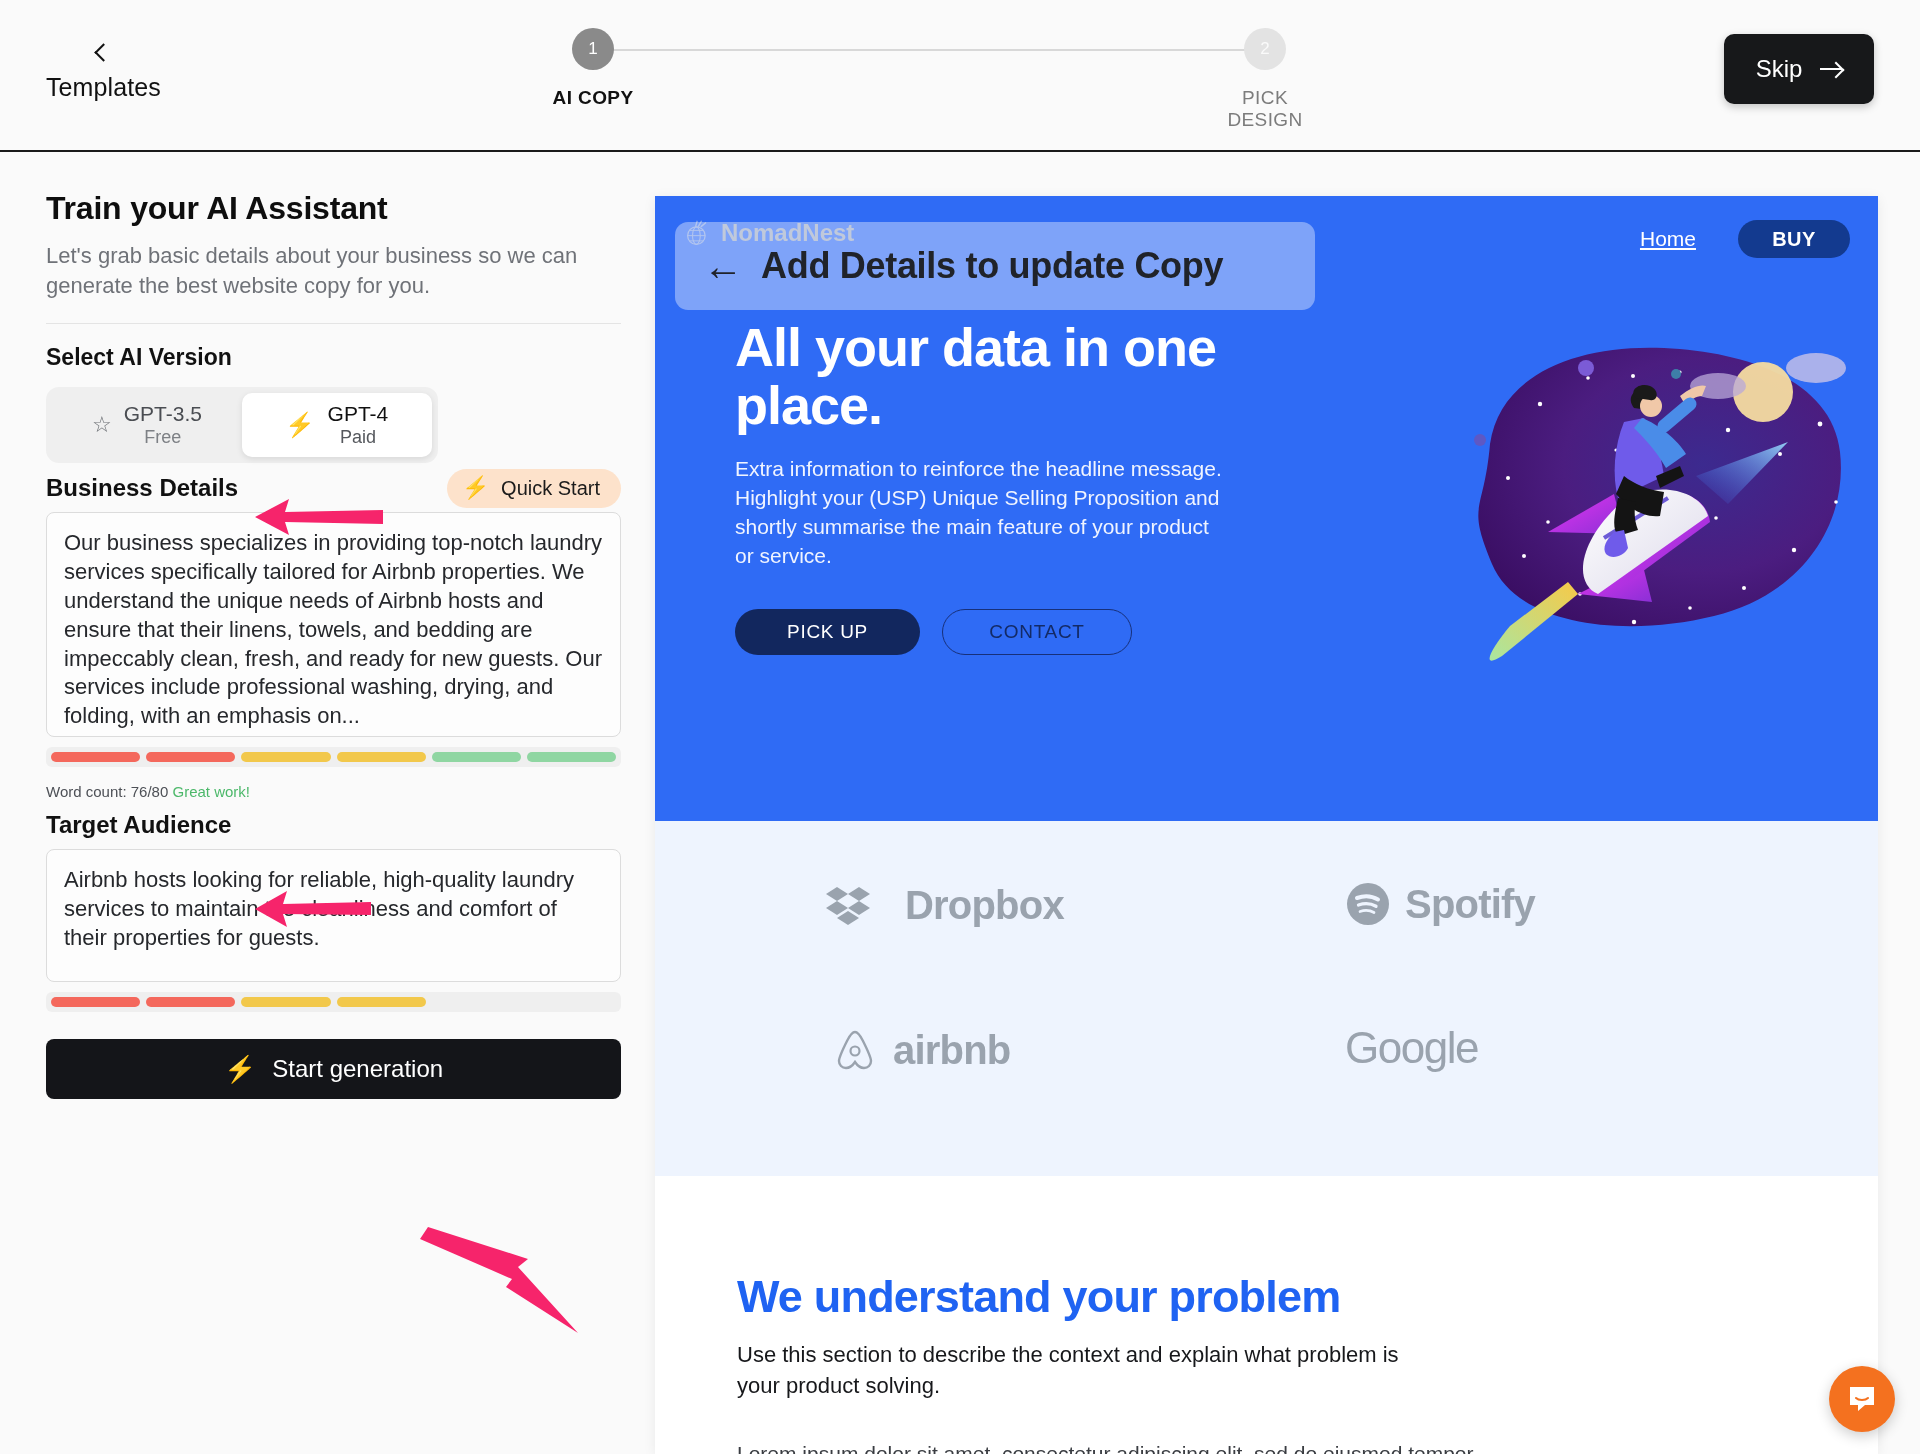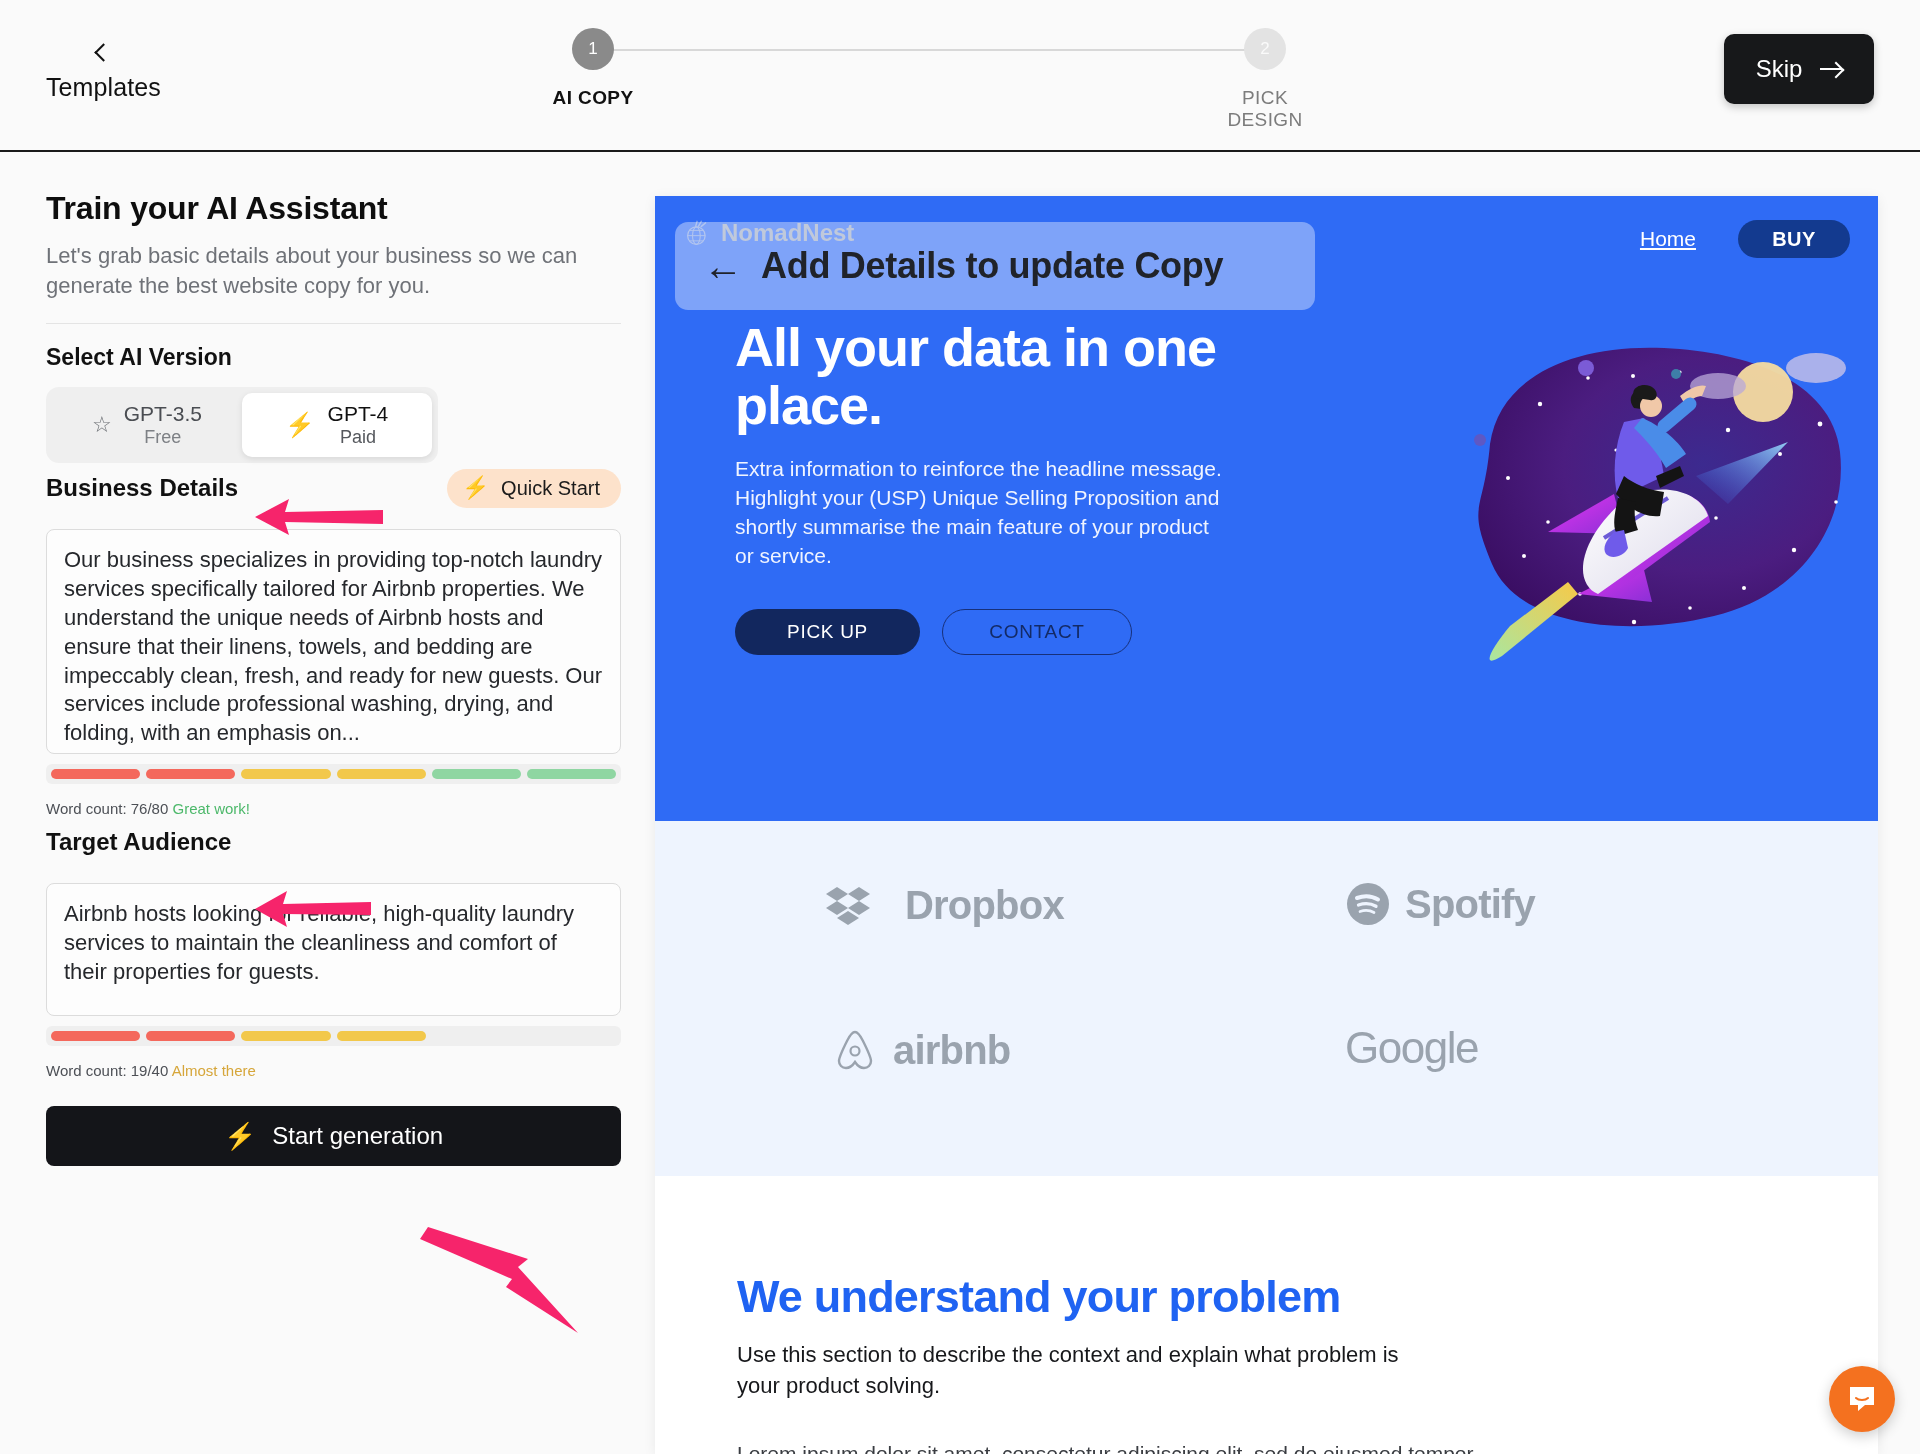--- a/index.html
+++ b/index.html
@@ -104,21 +104,21 @@
   .field-title { font-size: 24px; font-weight: bold; color: #111; }
   .quick-start {
     display: flex; align-items: center; gap: 11px;
     background: #fde2cb; border-radius: 999px;
     padding: 8px 21px 8px 16px; cursor: pointer;
   }
   .quick-start .bolt-icon { font-size: 22px; color: #e8832c; }
   .qs-label { font-size: 20px; color: #1b1b1b; }
 
   .textbox {
-    margin-top: 22px; width: 575px;
+    margin-top: 5px; width: 575px;
     border: 1px solid #dcdcdc; border-radius: 8px; background: #fdfdfd;
     padding: 16px 17px; overflow: hidden; cursor: text;
   }
   .textbox.business { height: 225px; }
   .textbox.audience { height: 133px; }
   .textbox p { font-size: 22px; line-height: 1.31; color: #26282c; }
 
   .seg-bar {
     margin-top: 10px; width: 575px; height: 20px;
     background: #efefef; border-radius: 6px;
@@ -309,24 +309,20 @@
   <div class="textbox audience">
     <p>Airbnb hosts looking for reliable, high-quality laundry services to maintain the cleanliness and comfort of their properties for guests.</p>
   </div>
   <div class="seg-bar">
     <span class="seg" style="background: rgb(244, 104, 92);"></span>
     <span class="seg" style="background: rgb(244, 104, 92);"></span>
     <span class="seg" style="background: rgb(242, 200, 75);"></span>
     <span class="seg" style="background: rgb(242, 200, 75);"></span>
     <span class="seg" style="background: transparent;"></span>
     <span class="seg" style="background: transparent;"></span>
-  </div>
-  <div class="wordcount">
-    <span>Word count: 19/40</span>
-    <span class="wc-status" id="ta-status" style="color: rgb(214, 166, 58);">Almost there</span>
   </div>
 
   <div class="generate-btn">
     <span class="bolt-icon">⚡</span>
     <span>Start generation</span>
   </div>
 </div>
 
 <svg class="pink-arrow" style="left:255px; top:495px;" width="130" height="45" viewBox="0 0 130 45">
   <path d="M0 22 L34 4 L30 17 L128 15 L128 29 L30 27 L34 40 Z" fill="#f6246b"></path>

